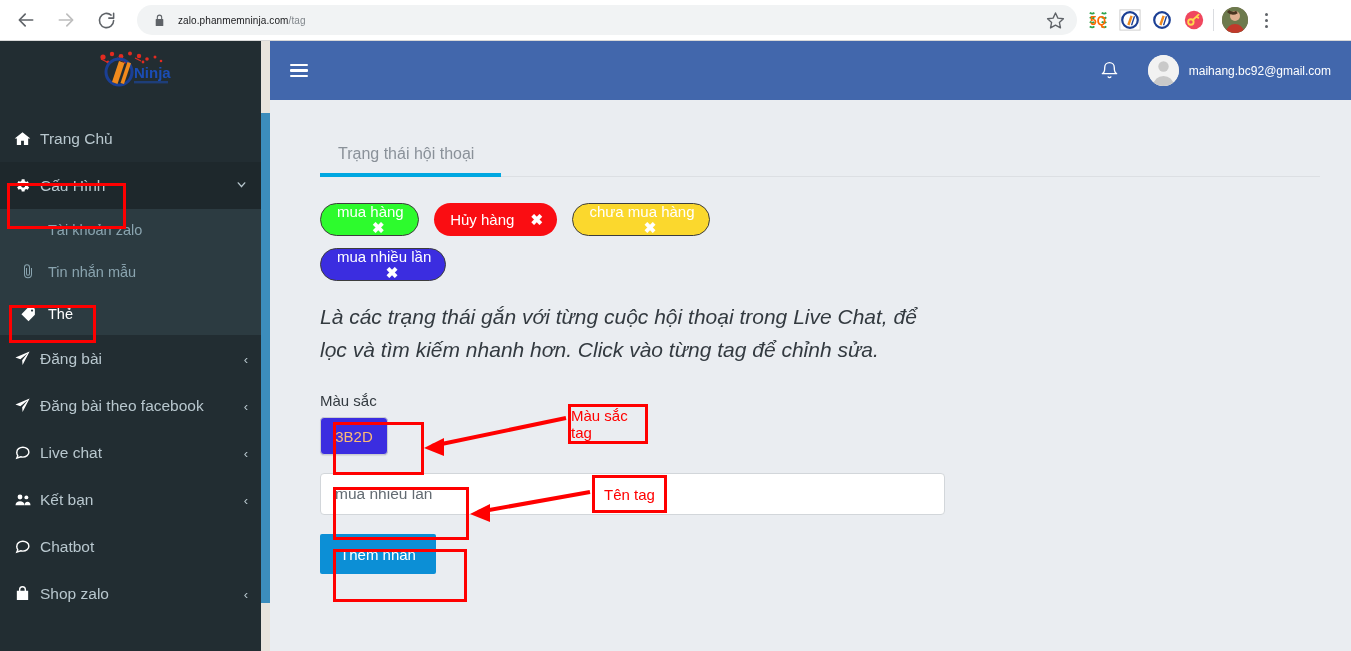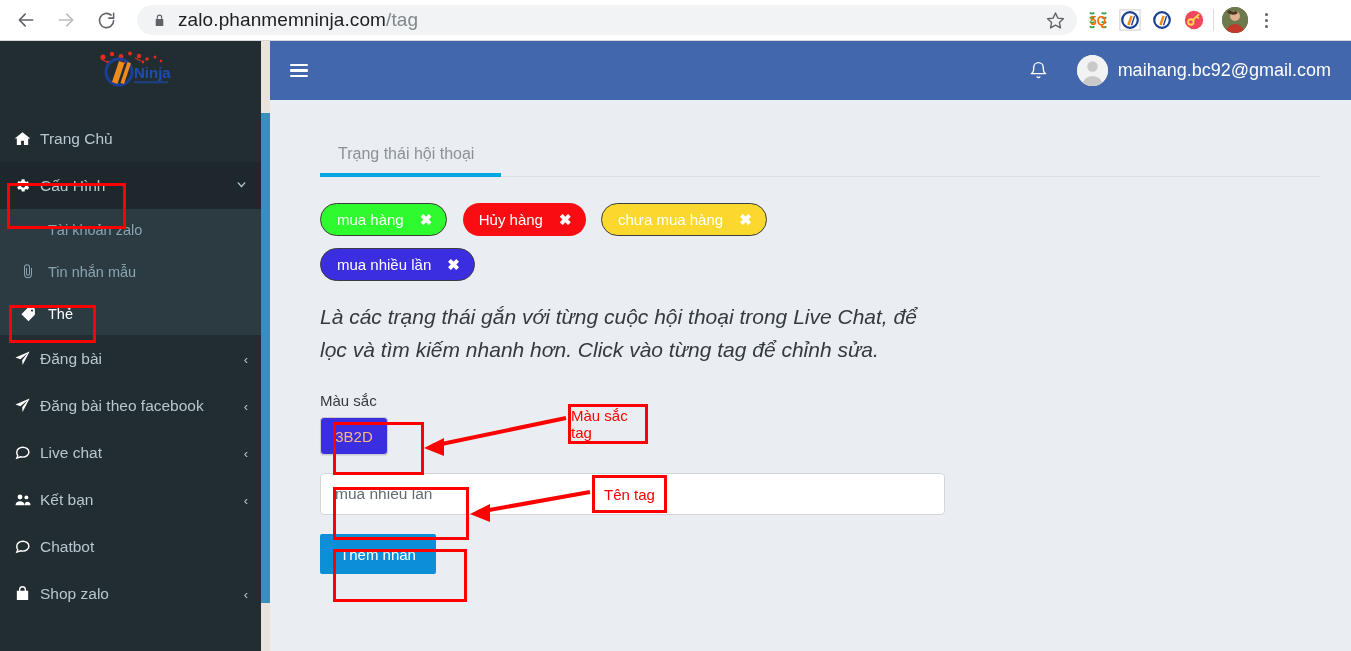--- a/index.html
+++ b/index.html
@@ -33,21 +33,21 @@
     margin-left: 14px;
     height: 30px;
     width: 940px;
     background: #f1f3f4;
     border-radius: 15px;
     display: flex; align-items: center;
     padding: 0 12px 0 16px;
   }
   .lock-icon { flex:0 0 auto; margin-right: 12px; display:flex; }
   .url-text {
-    font-size: 19px; color: #202124;
+    font-size: 10px; color: #202124;
     white-space: nowrap; overflow: hidden;
     flex: 1 1 auto;
     letter-spacing: .1px;
   }
   .url-text .dim { color: #80868b; }
   .star-btn { margin-left: auto; flex:0 0 auto; color:#5f6368; display:flex; padding-left:8px;}
 
   .ext-zone { display: flex; align-items: center; margin-left: 10px; gap: 10px; }
   .ext-icon { width: 22px; height: 22px; flex:0 0 auto; }
   .chrome-sep {
@@ -152,21 +152,21 @@
   .hamburger i:nth-child(2){ width:18px; }
   .hamburger i:nth-child(3){ width:18px; }
   .topbar-right { margin-left:auto; display:flex; align-items:center; gap:0; }
   .bell { width:40px; display:flex; align-items:center; justify-content:center; color:#fff; }
   .user-box { display:flex; align-items:center; padding: 0 12px 0 18px; gap:10px; }
   .user-av {
     width: 31px; height:31px; border-radius:50%;
     background:#f0f0f0; overflow:hidden; flex:0 0 auto;
     display:flex; align-items:flex-end; justify-content:center;
   }
-  .user-name { color:#fff; font-size:18px; white-space:nowrap; }
+  .user-name { color:#fff; font-size:12px; white-space:nowrap; }
 
   .panel { padding: 45px 0 0 50px; }
   .tab-row { position: relative; width: 1000px; }
   .tab-label {
     font-size: 16px; color:#8a9199;
     padding: 0 0 14px 18px;
     display:inline-block;
   }
   .tab-underline-grey {
     position:absolute; left:0; bottom:0; width: 1000px; height:1px; background:#dcdfe3;
@@ -185,21 +185,21 @@
     font-size: 15px;
     color: #ffffff;
     vertical-align: top;
     white-space: nowrap;
   }
   .tag .tx { line-height:1; }
   .tag .xmark {
     margin-left: 16px; color:#ffffff; font-size: 15px; font-weight:bold;
     display:flex; align-items:center;
   }
-  .tag.bordered { border: 1.5px solid #3d3d3d; }
+  .tag.bordered { border: 1.5px solid #3d3d3d; flex-direction: column; }
 
   .desc {
     margin-top: 8px;
     width: 620px;
     font-style: italic;
     font-size: 21px;
     line-height: 1.55;
     color: #333a40;
   }
 

